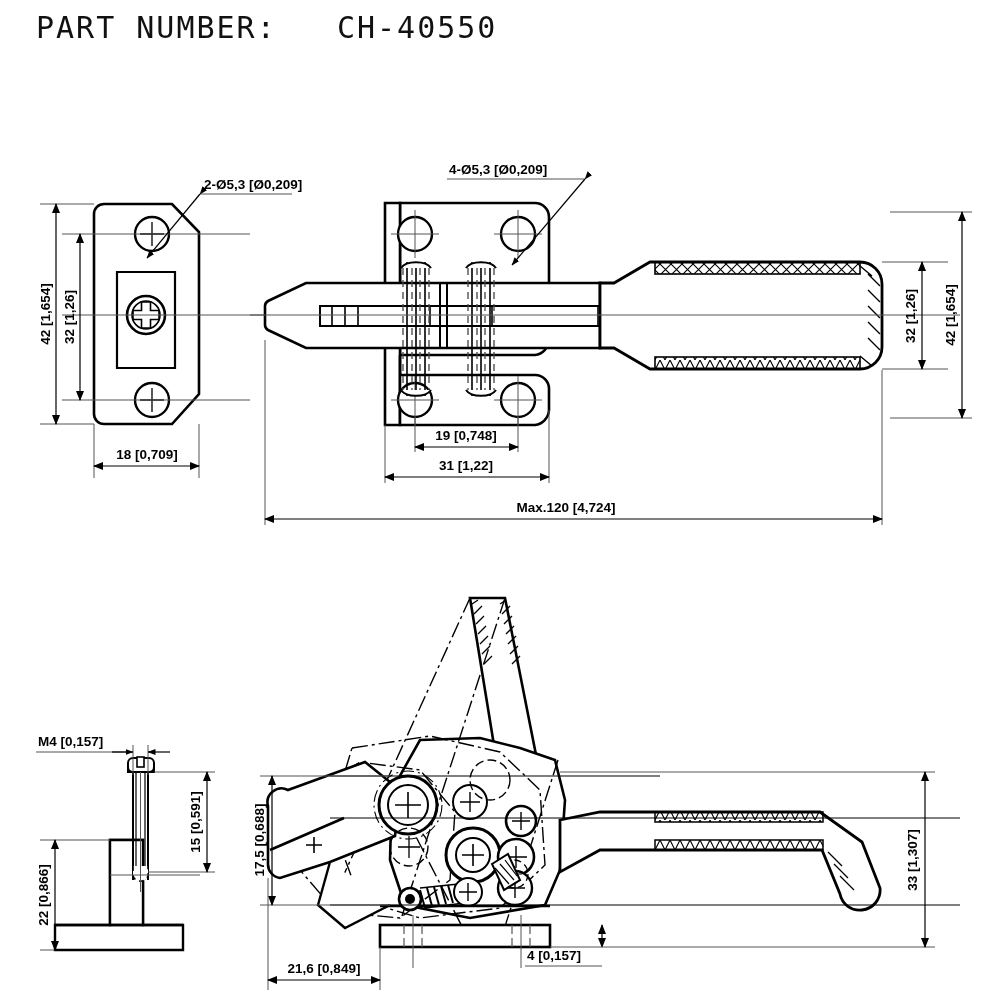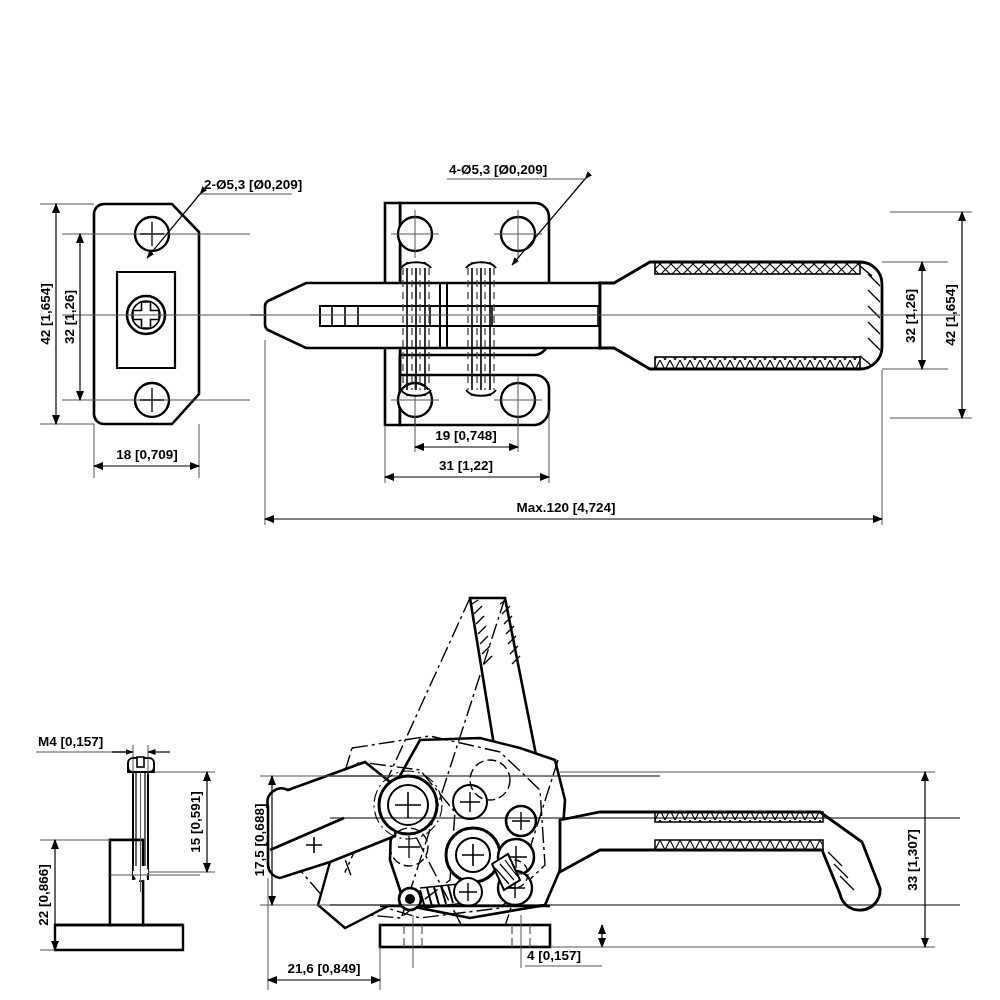--- a/index.html
+++ b/index.html
@@ -9,20 +9,21 @@
   #title{position:absolute;left:36px;top:10px;font-size:30px;letter-spacing:2px;
          font-family:"DejaVu Sans Mono",monospace;color:#111;white-space:pre;}
   svg{position:absolute;left:0;top:0;}
   .dimtxt{font-family:"Liberation Sans",sans-serif;font-weight:bold;font-size:13.5px;fill:#000;}
 </style>
 </head>
 <body>
 
 <div id="sheet">
 
+  <div id="title">PART NUMBER:   CH-40550</div>
 
   <svg width="1000" height="1000" viewBox="0 0 1000 1000">
     <defs>
       <marker id="ah" markerWidth="10" markerHeight="8" refX="9" refY="4" orient="auto" markerUnits="userSpaceOnUse">
         <path d="M0,0 L10,4 L0,8 z" fill="#000"></path>
       </marker>
       <marker id="ahb" markerWidth="10" markerHeight="8" refX="1" refY="4" orient="auto" markerUnits="userSpaceOnUse">
         <path d="M10,0 L0,4 L10,8 z" fill="#000"></path>
       </marker>
       <marker id="ahs" markerWidth="8" markerHeight="6" refX="7.5" refY="3" orient="auto" markerUnits="userSpaceOnUse">

